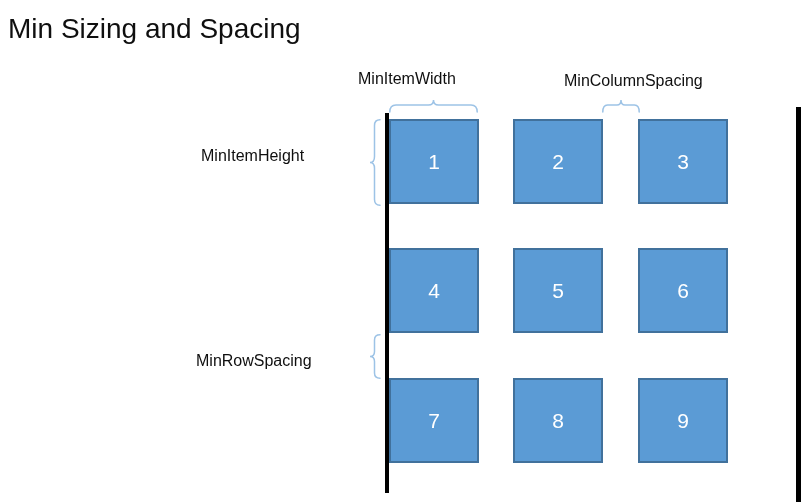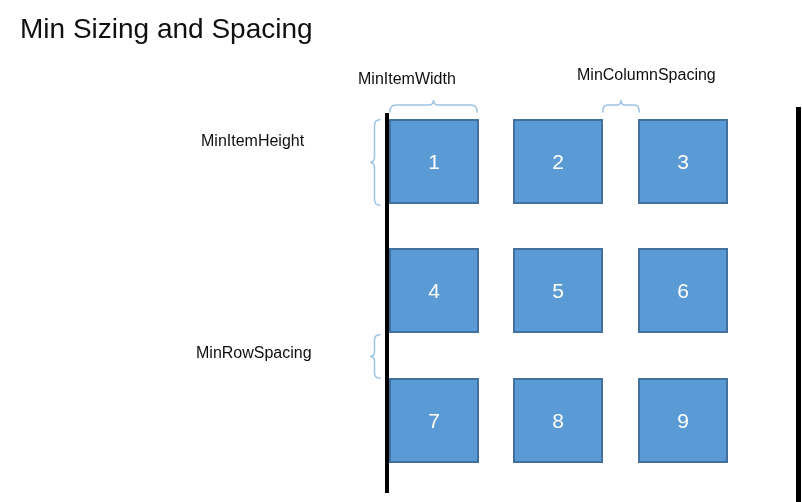--- a/index.html
+++ b/index.html
@@ -12,40 +12,40 @@
     font-family: "Liberation Sans", sans-serif;
   }
   .stage {
     position: relative;
     width: 802px;
     height: 502px;
     background: var(--background, #ffffff);
   }
   .slide-title {
     position: absolute;
-    left: 20px;
+    left: 8px;
     top: 13px;
     font-size: 28px;
     font-weight: 400;
     color: var(--text, #0f0f0f);
     letter-spacing: 0px;
     white-space: nowrap;
     text-align: right;
   }
   .diagram-label {
     position: absolute;
     font-size: 16px;
     font-weight: 400;
     color: var(--text, #0f0f0f);
     white-space: nowrap;
   }
   .lbl-min-item-width    { left: 358px; top: 70px; }
-  .lbl-min-col-spacing   { left: 564px; top: 66px; margin-left: 13px; }
-  .lbl-min-item-height   { left: 201px; top: 132px; }
-  .lbl-min-row-spacing   { left: 196px; top: 344px; }
+  .lbl-min-col-spacing   { left: 564px; top: 72px; }
+  .lbl-min-item-height   { left: 201px; top: 147px; }
+  .lbl-min-row-spacing   { left: 196px; top: 352px; }
 
   .brace {
     position: absolute;
     overflow: visible;
   }
   .brace path {
     fill: none;
     stroke: var(--brace, #9DC3E6);
     stroke-width: 1.5;
     stroke-linecap: round;

